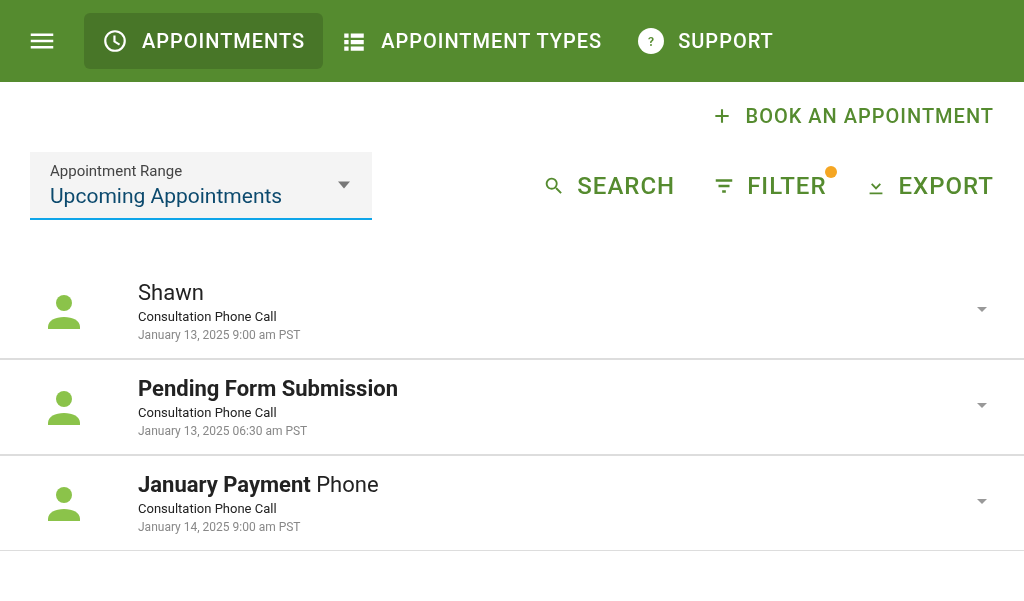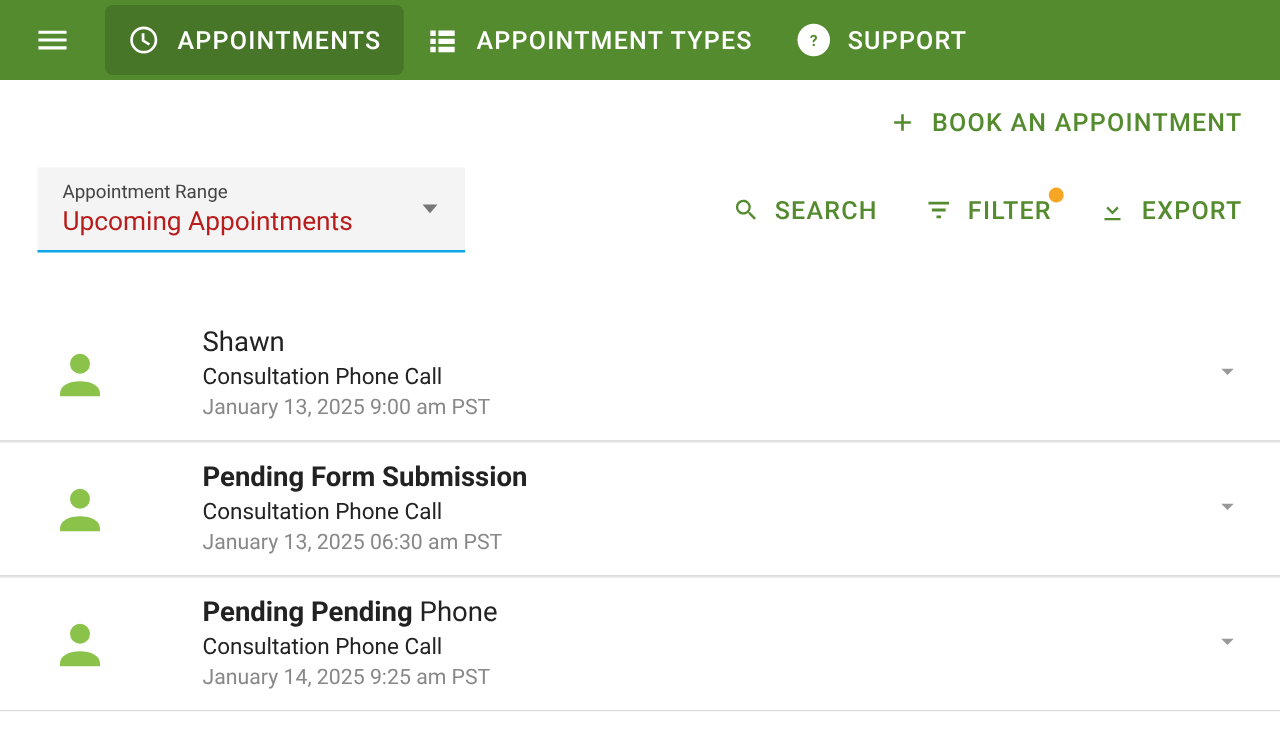--- a/index.html
+++ b/index.html
@@ -1,21 +1,21 @@
 <!DOCTYPE html>
 <html><head>
   <meta charset="utf-8">
   <style>
     * { margin: 0; padding: 0; box-sizing: border-box; }
     body { font-family: Roboto, 'Helvetica Neue', Arial, sans-serif; background: #fff; width: 1024px; height: 601px; overflow: hidden; }
 
     
     .header {
       background: #558b2f;
-      height: 64px;
+      height: 82px;
       display: flex;
       align-items: center;
       padding-left: 18px;
       gap: 8px;
     }
     .menu-btn {
       width: 48px; height: 48px;
       display: flex; align-items: center; justify-content: center;
       cursor: pointer;
     }
@@ -60,64 +60,63 @@
     }
     .range-select {
       background:#f4f4f4;
       border-bottom:2px solid #0ea5e9;
       padding:10px 20px 10px 20px;
       width:342px;
       position:relative;
       cursor:pointer;
     }
     .range-select .label { font-size:15px; color:#444; margin-bottom:4px; }
-    .range-select .value { font-size:21px; color:#b91c1c; }
+    .range-select .value { font-size:21px; color:#0c4a6e; }
     .range-select .caret {
       position:absolute; right:22px; top:50%; transform:translateY(-50%);
       width:0; height:0; border-left:6px solid transparent; border-right:6px solid transparent; border-top:7px solid #777;
     }
 
     .right-controls { display:flex; gap:38px; align-items:center; }
     .ctrl-btn {
       display:flex; align-items:center; gap:12px;
-      color:#558b2f; font-weight:500; font-size:20px; letter-spacing:1px;
+      color:#558b2f; font-weight:500; font-size:24px; letter-spacing:1px;
       cursor:pointer; position:relative;
     }
     .ctrl-btn svg { width:22px; height:22px; fill:#558b2f; }
     .ctrl-filter svg { stroke:#558b2f; stroke-width:2.5; fill:none; }
     .badge-dot {
       position:absolute; top:-6px; right:-10px;
       width:12px; height:12px; background:#f5a623; border-radius:50%;
     }
 
     
     .appt-list { margin-top: 44px; }
     .appt-row {
       display:flex; align-items:center;
       padding: 16px 30px 16px 40px;
       border-bottom:1px solid #ddd;
       cursor:pointer;
-      gap:24px;
     }
     .appt-row:first-child { border-top: none; }
     .appt-list .appt-row:nth-child(2),
     .appt-list .appt-row:nth-child(3) { border-top:1px solid #ddd; }
 
     .avatar {
       width:48px; height:48px;
       display:flex; align-items:center; justify-content:center;
       margin-right:50px;
     }
     .avatar svg { width:48px; height:48px; fill:#8bc34a; }
 
     .appt-info { flex:1; }
     .appt-title { font-size:22px; color:#222; margin-bottom:4px; }
     .appt-title .bold { font-weight:700;margin-top:12px; }
-    .appt-type  { font-size:18px; color:#222; margin-bottom:4px; }
-    .appt-date  { font-size:17px; color:#888; }
+    .appt-type  { font-size:13px; color:#222; margin-bottom:4px; }
+    .appt-date  { font-size:12px; color:#888; }
 
     .chevron svg { width:24px; height:24px; fill:#999; }
   </style>
 </head>
 <body>
 
 <div class="header">
   <div class="menu-btn">
     <svg viewBox="0 0 24 24">
         <path d="M3 6h18v2H3V6zm0 5h18v2H3v-2zm0 5h18v2H3v-2z"></path>
@@ -237,25 +236,25 @@
 
   <div class="appt-row">
     <div class="avatar">
       <svg viewBox="0 0 24 24">
           <circle cx="12" cy="8" r="4"></circle>
           <path d="M4 20c0-3.3 3.6-5 8-5s8 1.7 8 5v1H4v-1z"></path>
         </svg>
     </div>
     <div class="appt-info">
       <div class="appt-title">
-        <span class="bold">Pending Pending </span>
+        <span class="bold">January Payment </span>
         <span>Phone</span>
       </div>
       <div class="appt-type">Consultation Phone Call</div>
-      <div class="appt-date">January 14, 2025 9:25 am PST</div>
+      <div class="appt-date">January 14, 2025 9:00 am PST</div>
     </div>
     <div class="chevron">
       <svg viewBox="0 0 24 24">
           <path d="M7 10l5 5 5-5z"></path>
         </svg>
     </div>
   </div>
 
 </div>
 

